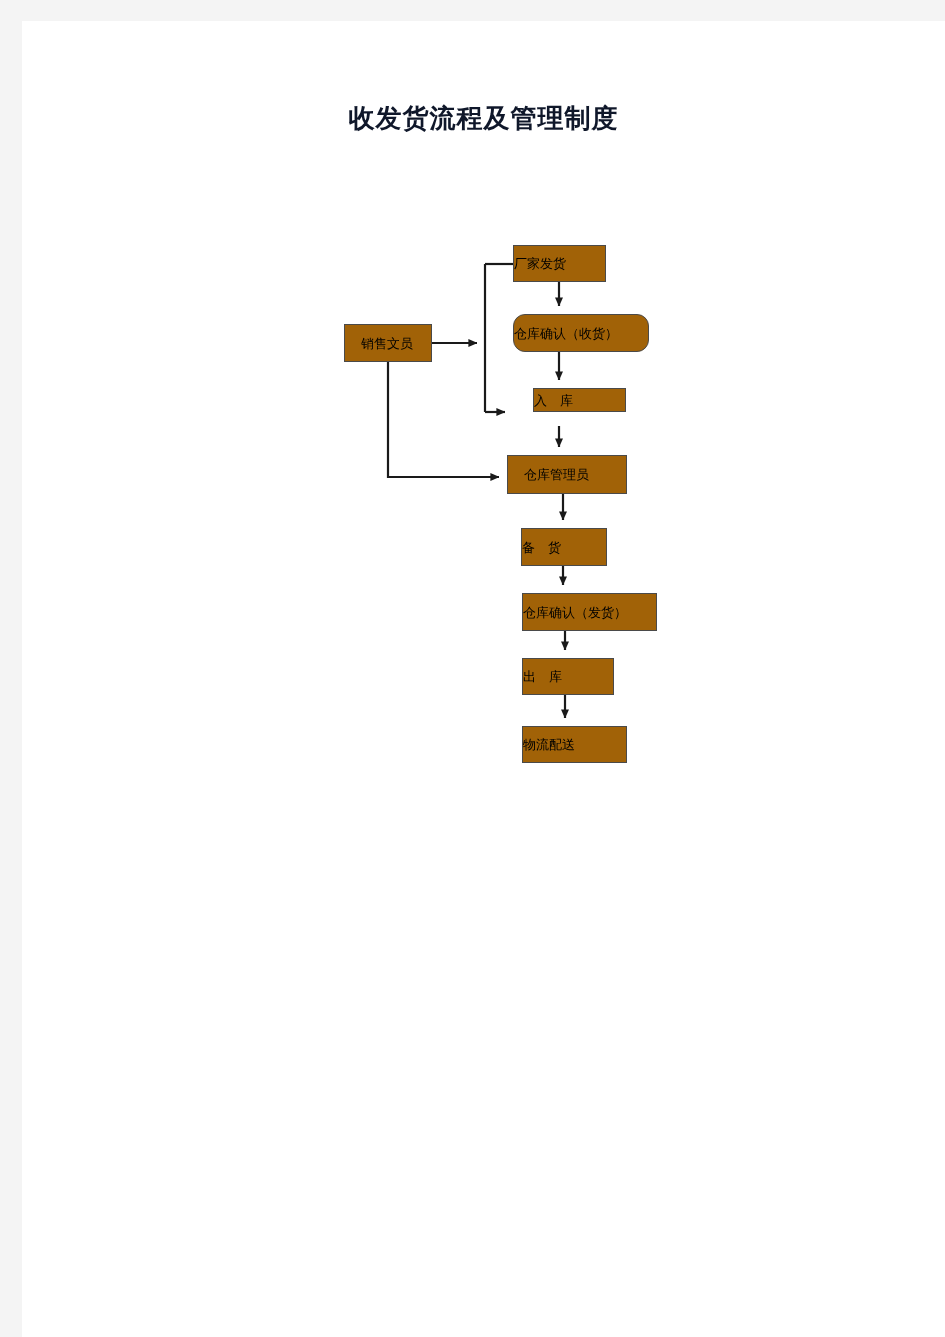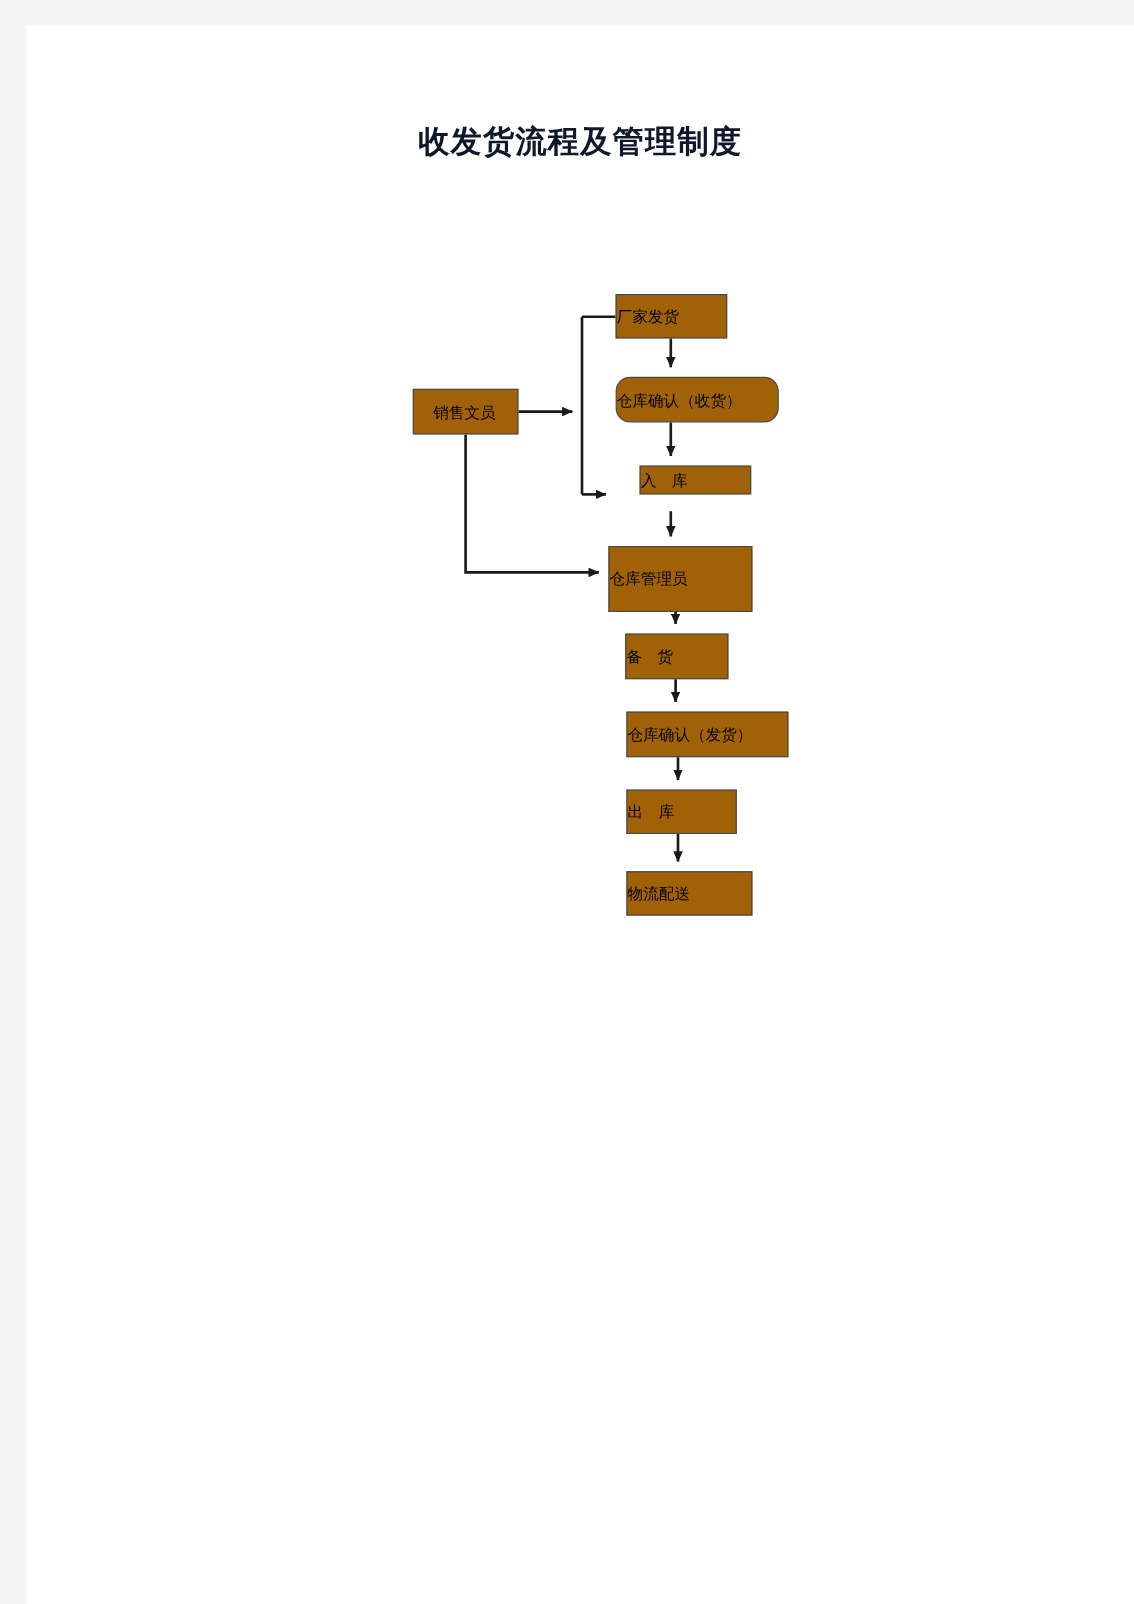--- a/index.html
+++ b/index.html
@@ -118,21 +118,21 @@
     </div>
 
     <div class="node" style="left:491px; top:293px; width:136px; height:38px;border-radius:12px;">
       <span>仓库确认（收货）</span>
     </div>
 
     <div class="node" style="left:467px; top:367px; width:93px; height:24px;margin-left:44px;">
       <span>入　库</span>
     </div>
 
-    <div class="node" style="left:485px; top:434px; width:120px; height:55px;">
+    <div class="node" style="left:485px; top:434px; width:120px; height:39px;padding-left:16px;">
       <span>仓库管理员</span>
     </div>
 
     <div class="node" style="left:499px; top:507px; width:86px; height:38px;">
       <span>备　货</span>
     </div>
 
     <div class="node" style="left:500px; top:572px; width:135px; height:38px;">
       <span>仓库确认（发货）</span>
     </div>

